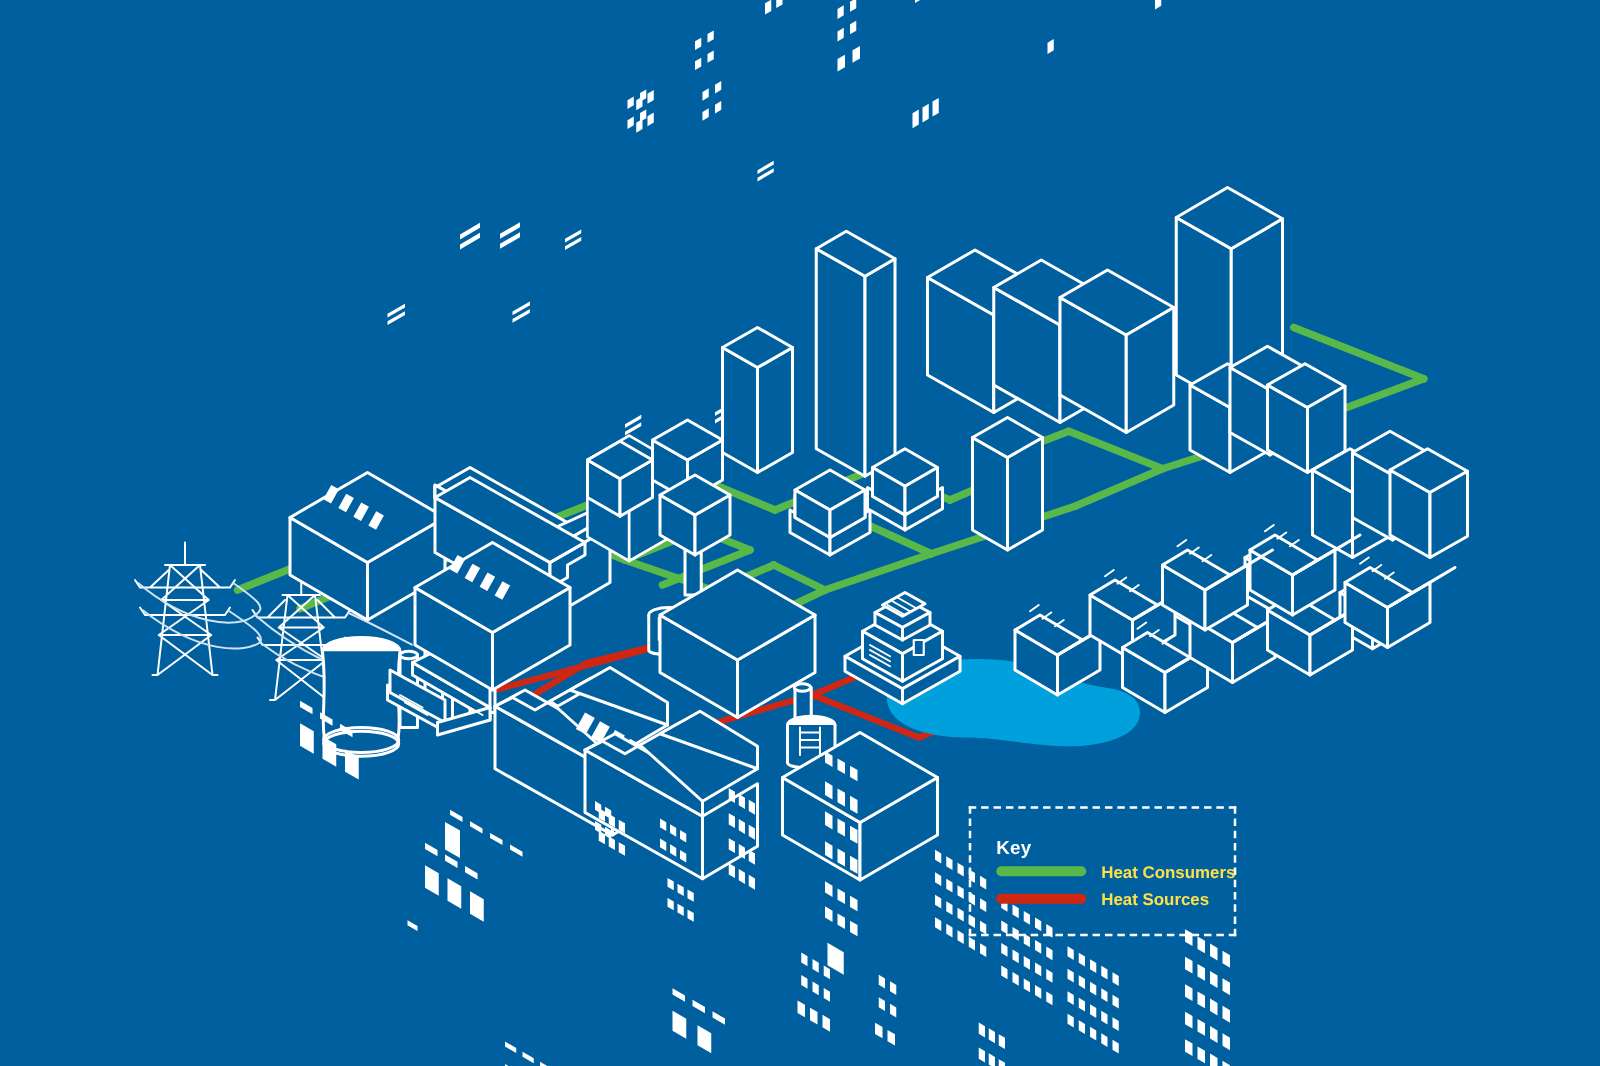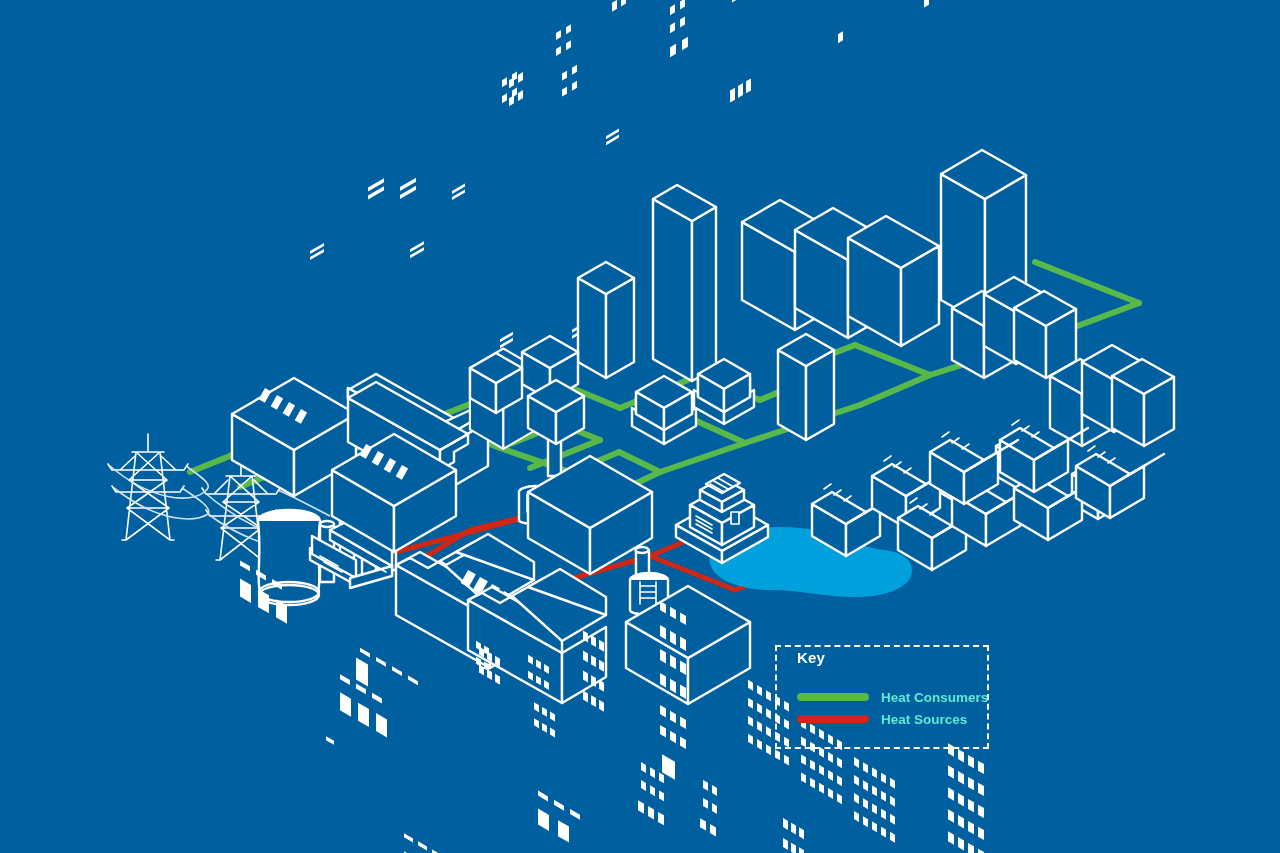--- a/index.html
+++ b/index.html
@@ -9,28 +9,28 @@
     background:#00609f;
     font-family:"Liberation Sans","DejaVu Sans",sans-serif;
   }
   #stage{position:relative;width:1280px;height:853px;}
   svg#scene{position:absolute;left:0;top:0;width:1280px;height:853px;display:block;}
   .key-box{
     position:absolute;left:775px;top:645px;width:214px;height:104px;
     border:2px dashed #ffffff;box-sizing:border-box;
   }
   .key-title{
-    position:absolute;left:20px;top:2px;
+    position:absolute;left:20px;top:23px;
     color:#ffffff;font-size:15px;font-weight:bold;letter-spacing:0.2px;
   }
   .key-rows{position:absolute;left:20px;top:40px;}
   .key-row{display:flex;align-items:center;height:20px;margin-bottom:2px;}
   .key-swatch{width:72px;height:8px;border-radius:4px;flex:0 0 auto;}
   .key-label{
-    color:#5eead4;font-size:13.5px;font-weight:bold;margin-left:12px;white-space:nowrap;
+    color:#fde047;font-size:13.5px;font-weight:bold;margin-left:12px;white-space:nowrap;
   }
 </style>
 </head>
 <body style="background: rgb(0, 96, 159);">
 
 <div id="stage">
 
   <svg id="scene" viewBox="0 0 1280 853">
     <defs>
       <style>

